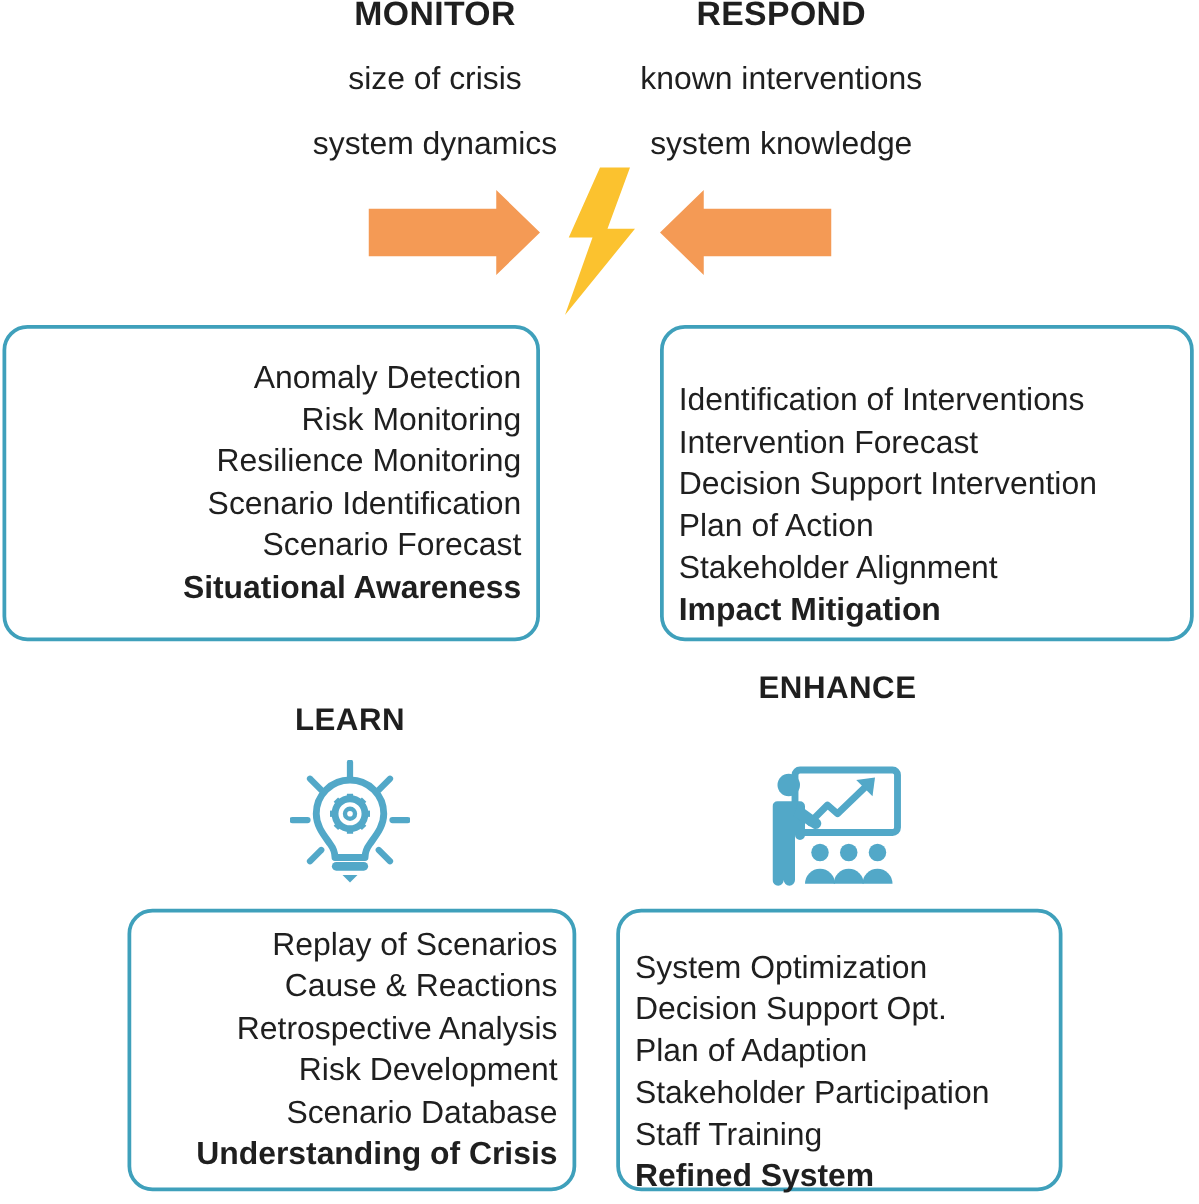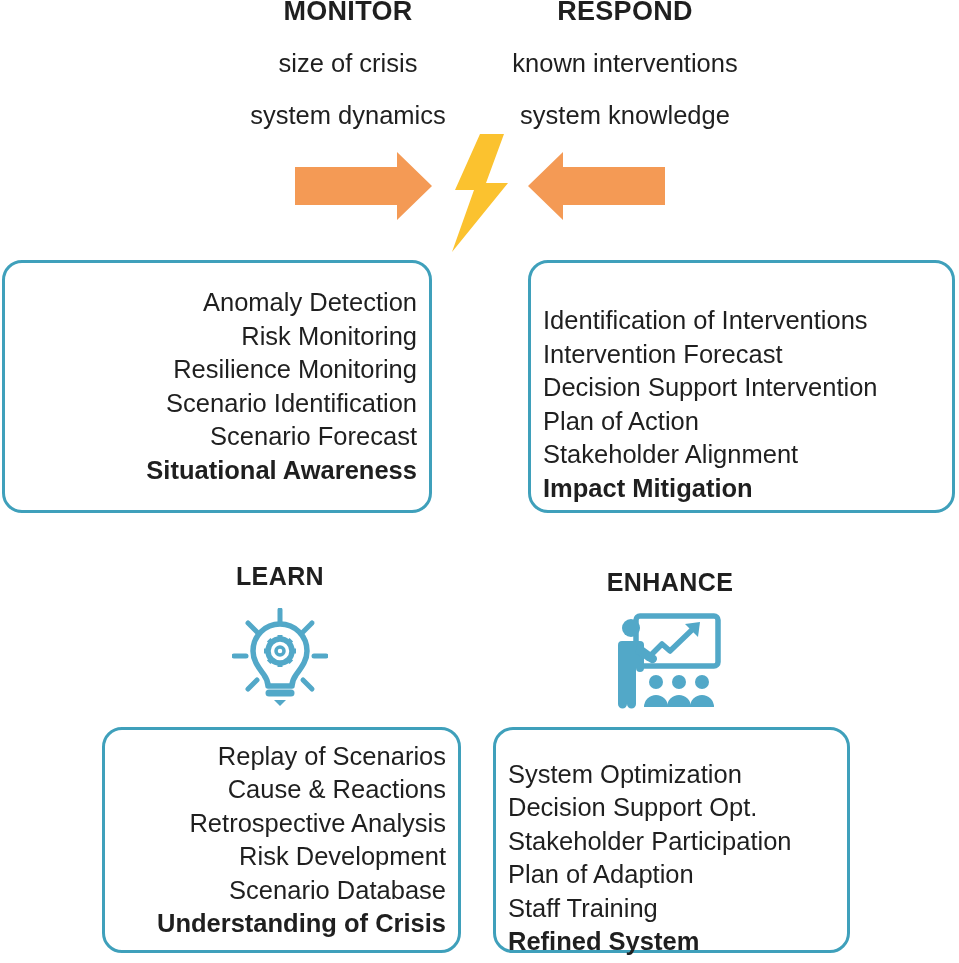--- a/index.html
+++ b/index.html
@@ -154,21 +154,21 @@
         <line x1="-11.3" y1="-11.3" x2="-7.8" y2="-7.8"></line>
         <line x1="11.3" y1="11.3" x2="7.8" y2="7.8"></line>
         <line x1="-11.3" y1="11.3" x2="-7.8" y2="7.8"></line>
         <line x1="11.3" y1="-11.3" x2="7.8" y2="-7.8"></line>
       </g>
       <circle cx="0" cy="0" r="4" fill="#ffffff" stroke="#52a8c8" stroke-width="3.5"></circle>
     </g>
   </svg>
 </div>
 
-<div class="abs sec-title" style="left:550px; top:568px; width:240px;">ENHANCE</div>
+<div class="abs sec-title" style="left:550px; top:536px; width:240px;">ENHANCE</div>
 
 <div class="abs" style="left:618px; top:612px; width:104px; height:98px;">
   <svg width="104" height="98" viewBox="0 0 104 98" xmlns="http://www.w3.org/2000/svg">
 
     <g>
       <path d="M22 4 L96 4 A4 4 0 0 1 100 8 L100 50 A4 4 0 0 1 96 54 L22 54 A4 4 0 0 1 18 50 L18 8 A4 4 0 0 1 22 4 Z" fill="none" stroke="#52a8c8" stroke-width="5.5"></path>
 
       <path d="M30 46 L44 32 L52 39 L78 14" fill="none" stroke="#52a8c8" stroke-width="5.5" stroke-linecap="round" stroke-linejoin="round"></path>
       <path d="M67 12 L82 10 L80 25 Z" fill="#52a8c8"></path>
     </g>
@@ -200,18 +200,18 @@
     <div class="row">Risk Development</div>
     <div class="row">Scenario Database</div>
     <div class="row bold">Understanding of Crisis</div>
   </div>
 </div>
 
 <div class="abs box align-left" style="left:493px; top:727px; width:357px; height:226px;">
   <div class="box-inner">
     <div class="row">System Optimization</div>
     <div class="row">Decision Support Opt.</div>
+    <div class="row">Plan of Adaption</div>
     <div class="row">Stakeholder Participation</div>
-    <div class="row">Plan of Adaption</div>
     <div class="row">Staff Training</div>
     <div class="row bold">Refined System</div>
   </div>
 </div>
 
 </body></html>

